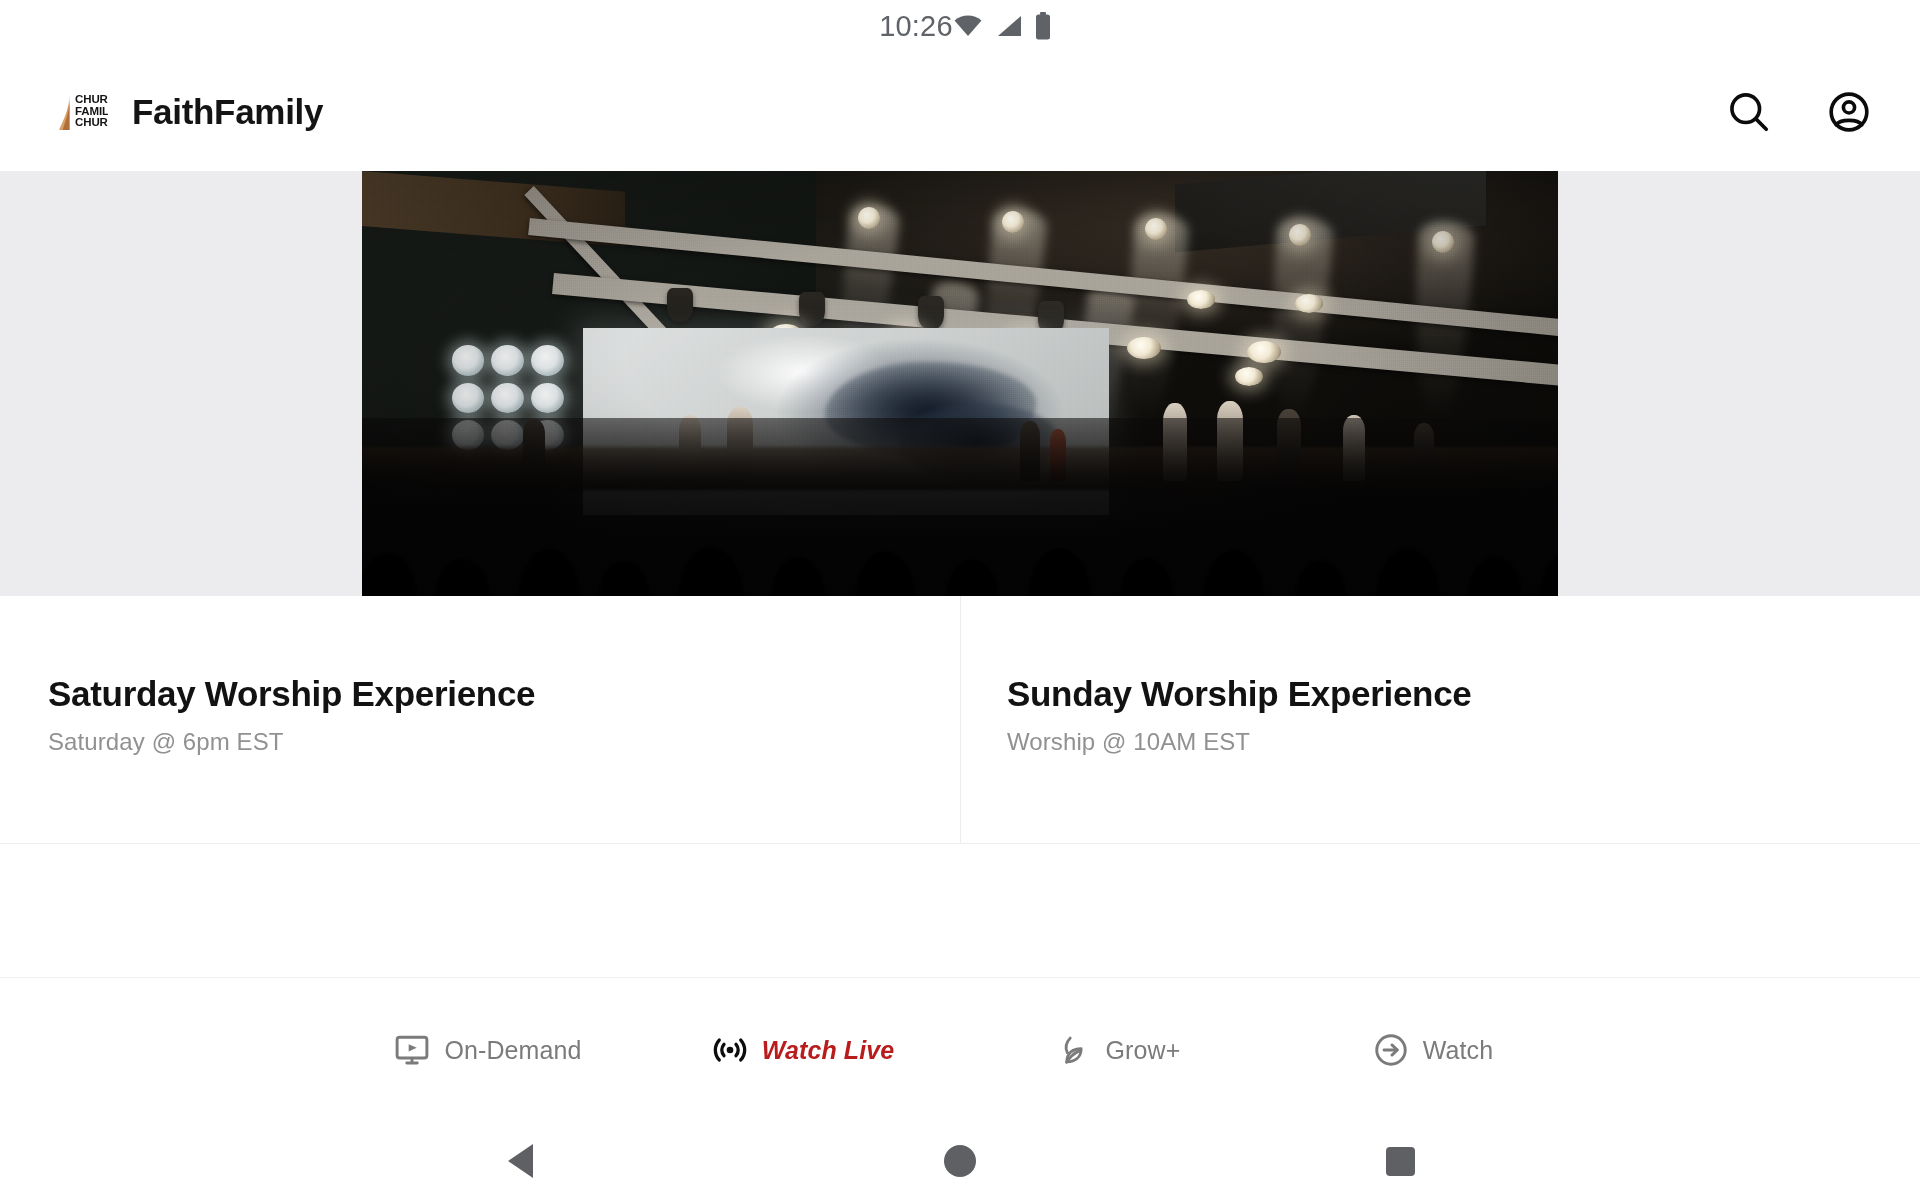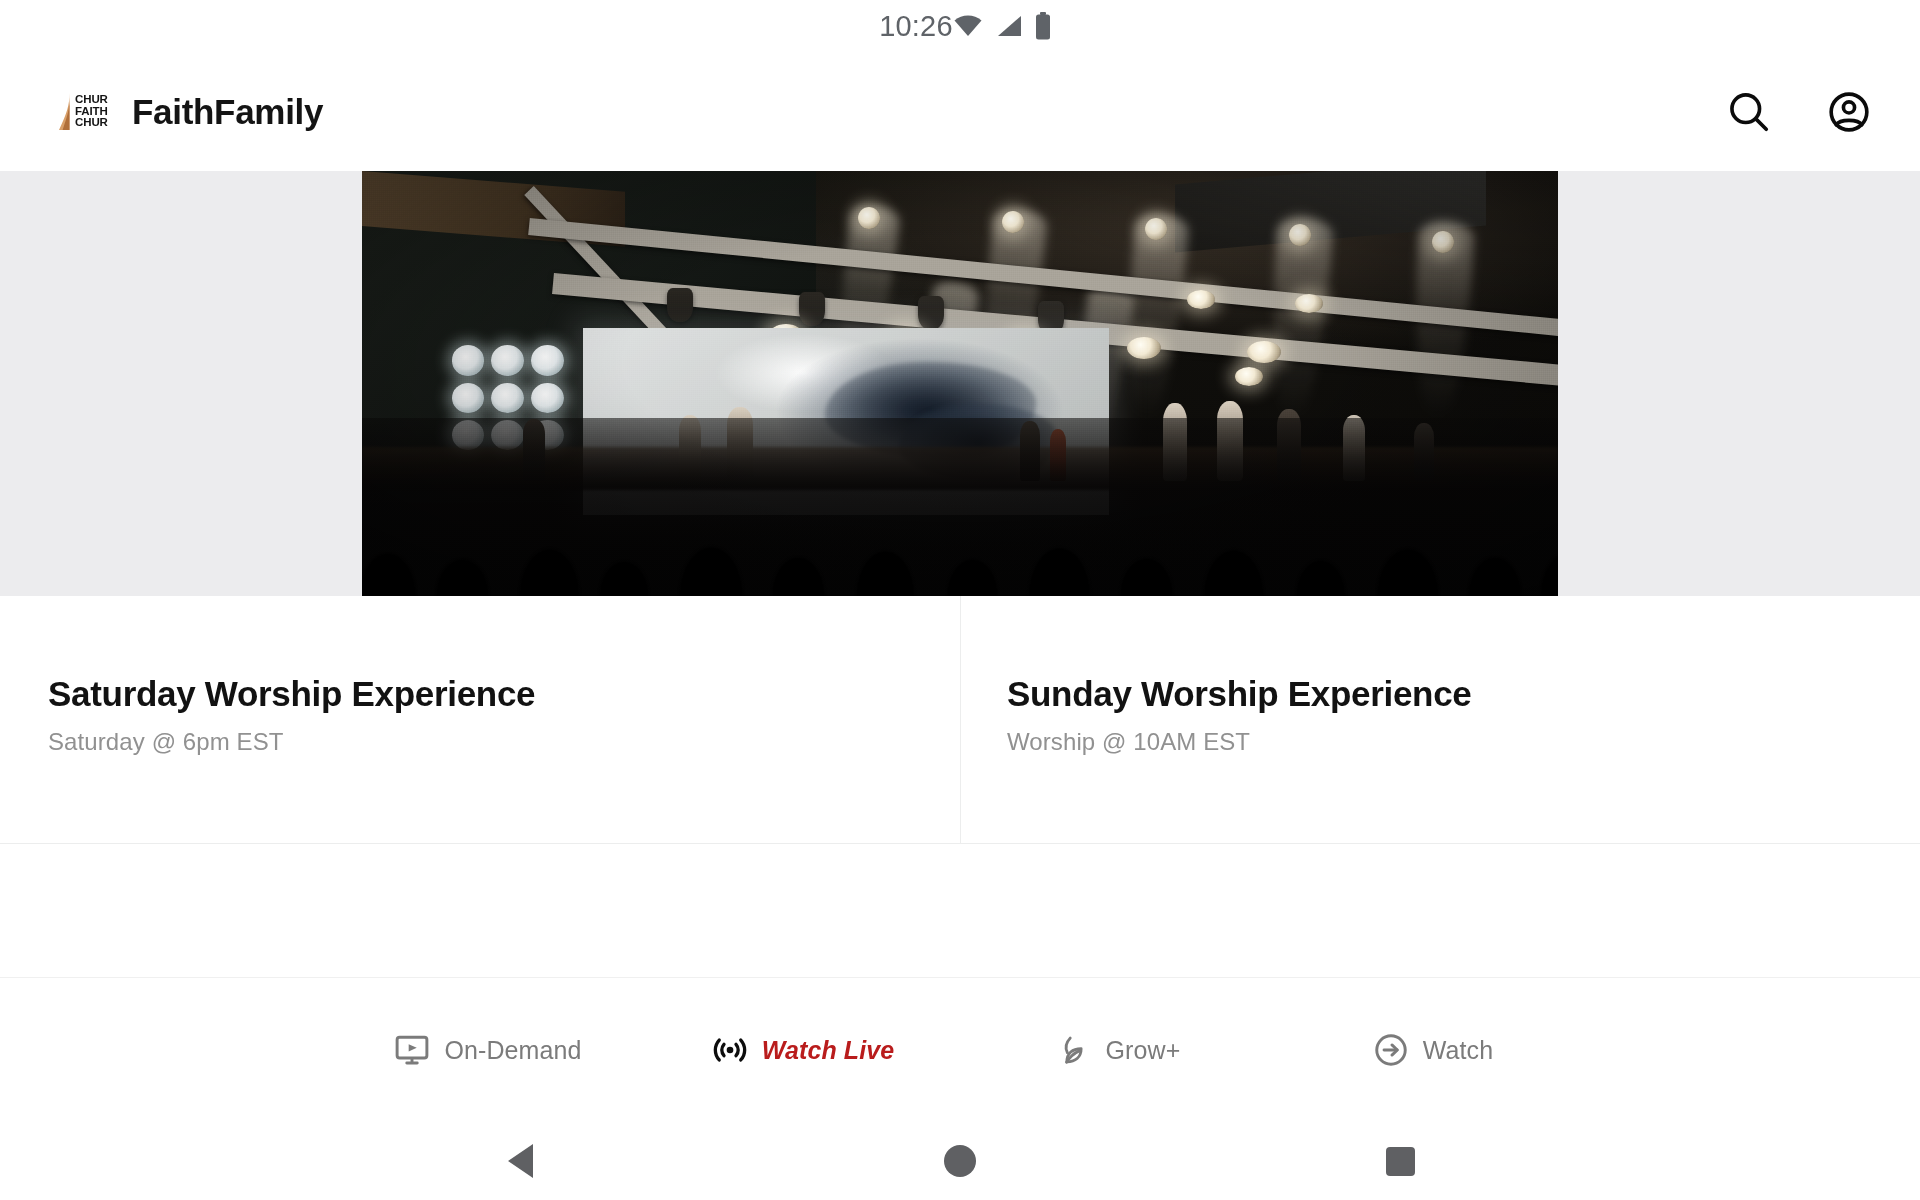--- a/index.html
+++ b/index.html
@@ -434,21 +434,21 @@
 
   <div class="app-bar">
     <div class="brand">
       <div class="brand-logo">
         <svg class="logo-flame" width="14" height="38" viewBox="0 0 14 38">
           <path d="M11.5 0 C11.5 12, 9 20, 1 37 L11.5 37 Z" fill="#d9a06a"></path>
           <path d="M11.5 8 C11 17, 9.4 23, 4.6 37 L11.5 37 Z" fill="#b06f3a"></path>
         </svg>
         <div class="logo-wordmark">
           <span>CHUR</span>
-          <span>FAITH</span>
+          <span>FAMIL</span>
           <span>CHUR</span>
         </div>
       </div>
       <div class="brand-title">FaithFamily</div>
     </div>
 
     <div class="app-bar-actions">
       <button class="icon-btn">
         <span>
           <svg width="46" height="46" viewBox="0 0 24 24" fill="none" stroke="#0b0b0b" stroke-width="1.9" stroke-linecap="round">

